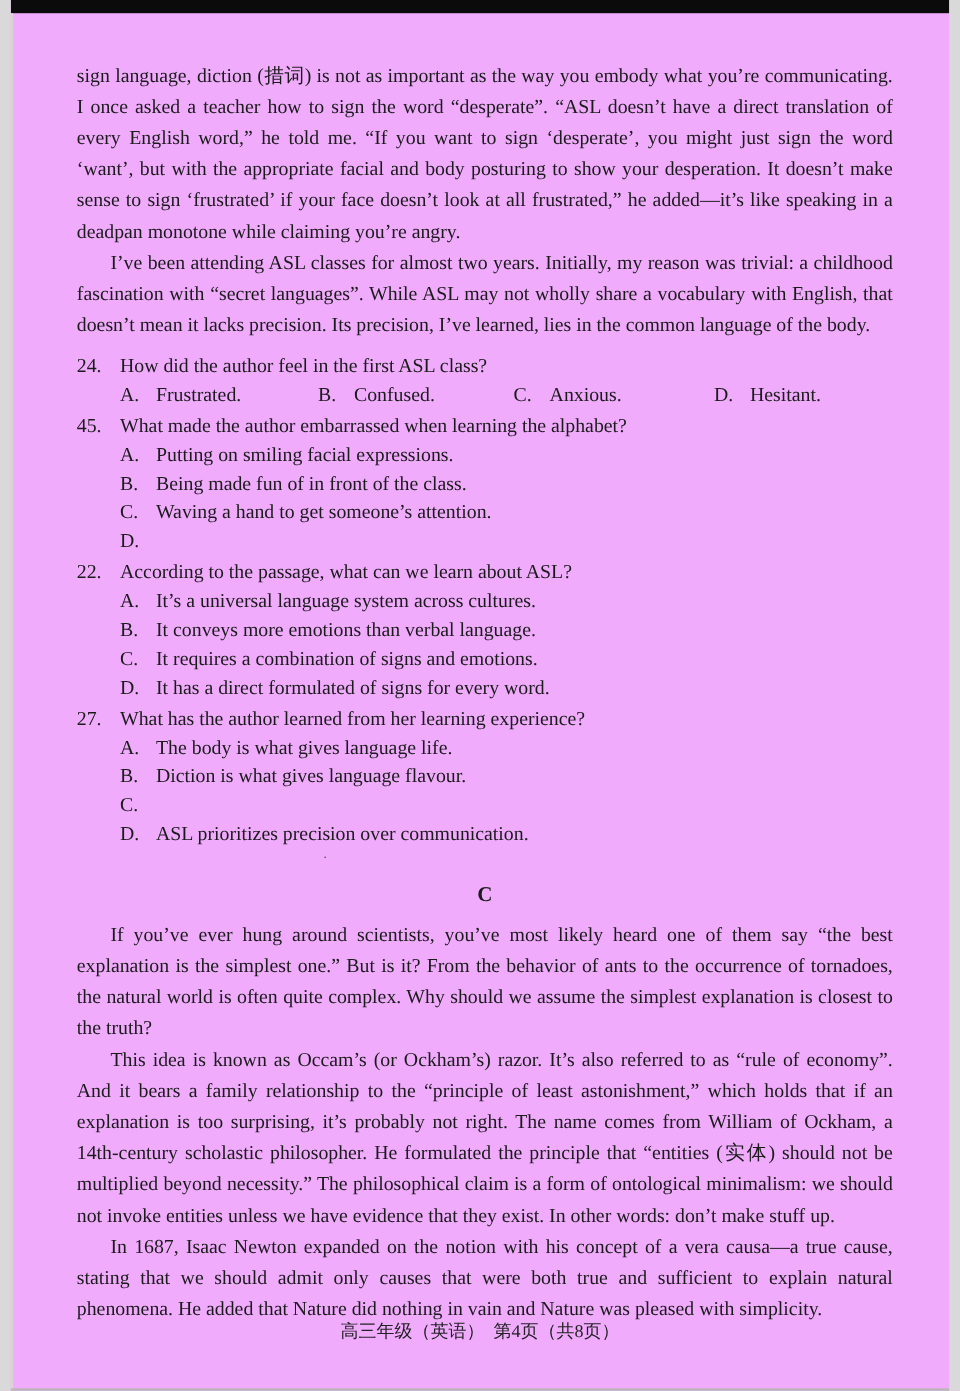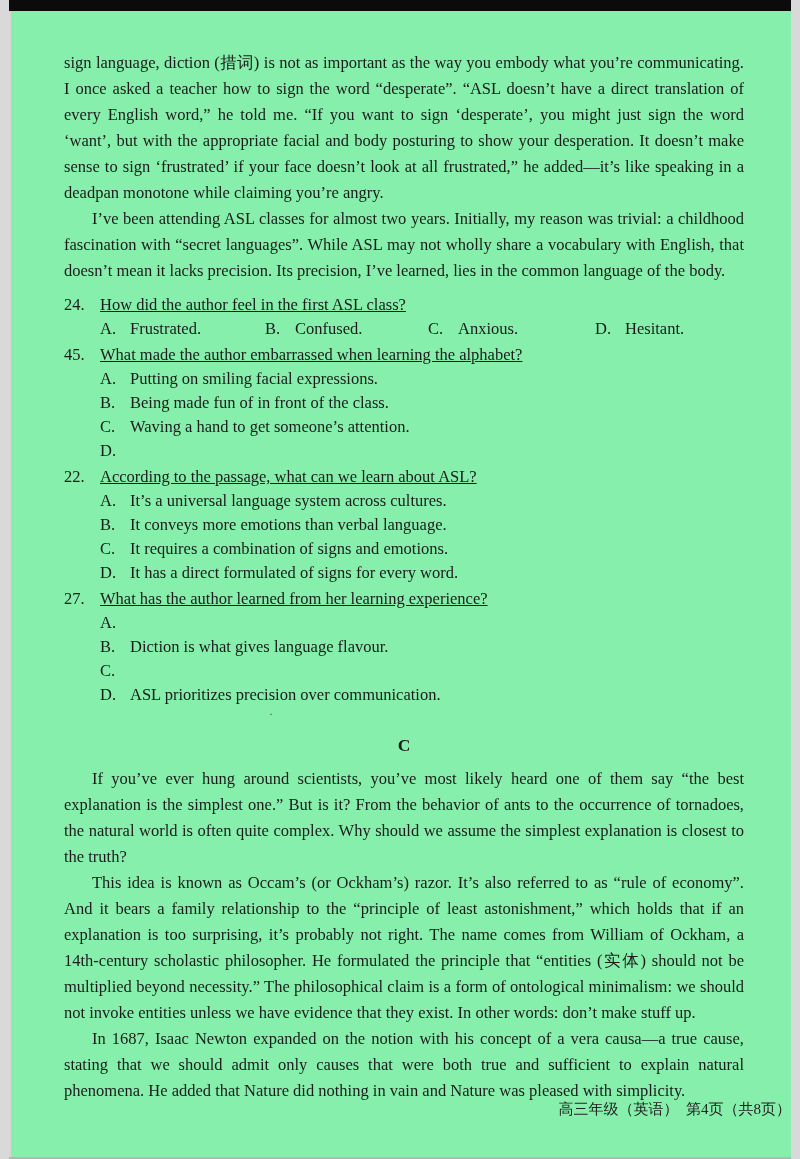--- a/index.html
+++ b/index.html
@@ -2,21 +2,21 @@
 <html><head>
 <meta charset="utf-8">
 <style>
   html, body { margin: 0; padding: 0; }
   body { background: #d9d9d9; }
   .page {
     position: relative;
     width: 782px;
     height: 1159px;
     margin: 0 auto;
-    background: #86efac;
+    background: #f0abfc;
     overflow: hidden;
     font-family: "Liberation Serif", serif;
     color: #1b1b1b;
   }
   .scan-top-bar {
     position: absolute;
     top: 0; left: 0; right: 0;
     height: 11px;
     background: #0b0b0b;
   }
@@ -46,21 +46,21 @@
   }
   .indent { text-indent: 28px; }
   .questions {
     margin-top: 9px;
     font-size: 16.5px;
     line-height: 24px;
   }
   .question { margin-bottom: 2px; }
   .q-line { display: flex; align-items: flex-end; }
   .q-num { width: 36px; flex-shrink: 0; }
-  .q-text { flex: 1; text-decoration: underline; }
+  .q-text { flex: 1; }
   .option { display: flex; margin-left: 36px; }
   .opt-letter { width: 30px; flex-shrink: 0; }
   .options-inline {
     display: flex;
     margin-left: 36px;
   }
   .inline-opt { display: flex; }
   .inline-opt.w1 { width: 165px; }
   .inline-opt.w2 { width: 163px; }
   .inline-opt.w3 { width: 167px; }
@@ -75,21 +75,21 @@
     margin-left: 205px;
     height: 10px;
     line-height: 10px;
     font-size: 12px;
     color: #555;
   }
   .footer {
     position: absolute;
     bottom: 40px;
     left: 0; right: 0;
-    text-align: right;
+    text-align: center;
     font-size: 15px;
     white-space: pre;
     color: #222;
   }
   .italic { }
 </style>
 </head>
 <body>
 
 <div class="page">
@@ -174,20 +174,21 @@
         </div>
       </div>
 
       <div class="question">
         <div class="q-line">
           <span class="q-num">27.</span>
           <span class="q-text">What has the author learned from her learning experience?</span>
         </div>
         <div class="option">
           <span class="opt-letter">A.</span>
+          <span>The body is what gives language life.</span>
         </div>
         <div class="option">
           <span class="opt-letter">B.</span>
           <span>Diction is what gives language flavour.</span>
         </div>
         <div class="option">
           <span class="opt-letter">C.</span>
         </div>
         <div class="option">
           <span class="opt-letter">D.</span>

